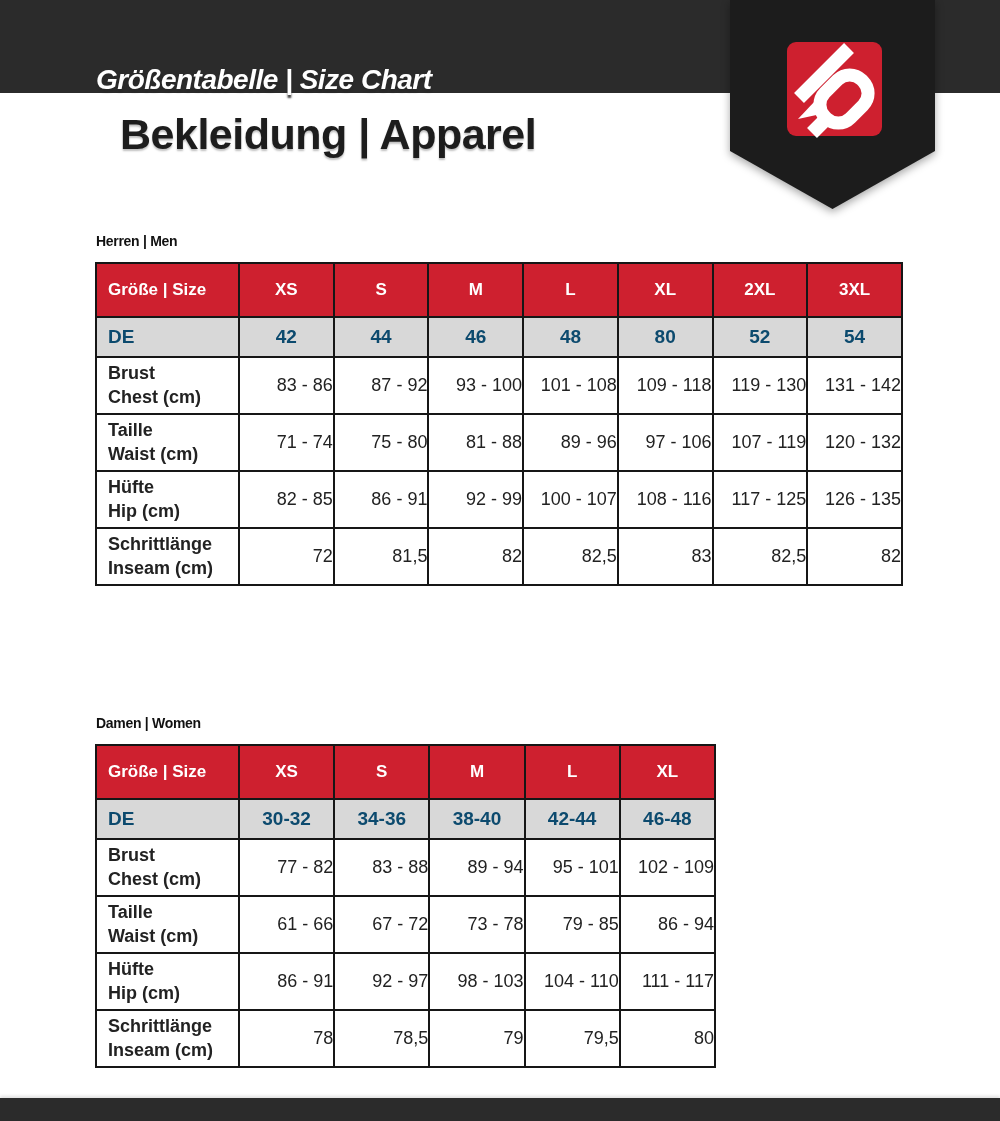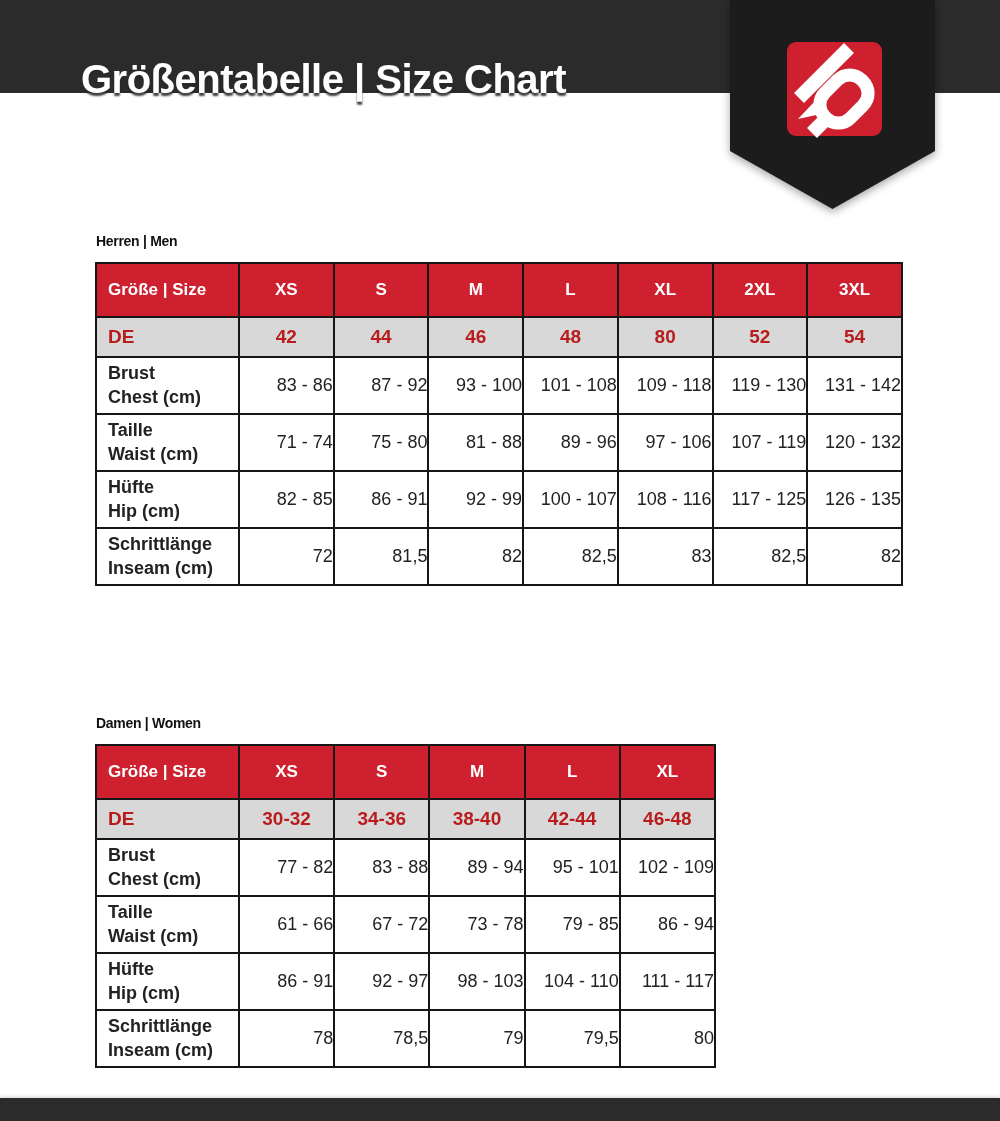--- a/index.html
+++ b/index.html
@@ -1,22 +1,22 @@
 <!DOCTYPE html>
 <html><head>
 <meta charset="utf-8">
 <style>
   html,body{margin:0;padding:0;background:#ffffff;}
   #page{position:relative;width:1000px;height:1121px;background:#ffffff;overflow:hidden;
         font-family:"Liberation Sans",sans-serif;}
   
   .topbar{position:absolute;left:0;top:0;width:1000px;height:93px;background:#2B2B2B;}
-  .main-title{position:absolute;left:81px;top:59px;font-size:40px;line-height:41px;font-weight:700;
+  .main-title{position:absolute;left:96px;top:59px;font-size:28px;line-height:41px;font-weight:700;
         color:#ffffff;letter-spacing:-0.5px;white-space:nowrap;
-        text-shadow:0 3px 2px rgba(40,40,40,0.9);}
+        text-shadow:0 3px 2px rgba(40,40,40,0.9);font-style:italic;}
   .subtitle{position:absolute;left:120px;top:112px;font-size:43px;line-height:44px;font-weight:700;
         color:#1d1d1d;letter-spacing:-0.5px;white-space:nowrap;
         text-shadow:0 2px 2px rgba(0,0,0,0.25);}
   
   .pennant{position:absolute;left:720px;top:0;filter:drop-shadow(0 3px 4px rgba(0,0,0,0.35));}
   
   .footer{position:absolute;left:0;top:1098px;width:1000px;height:23px;background:#2B2B2B;
         box-shadow:0 -2px 3px rgba(0,0,0,0.12);}
   
   .section-title{position:absolute;font-size:14px;line-height:25px;font-weight:700;color:#111;
@@ -24,33 +24,34 @@
   .men-title{left:96px;top:229px;}
   .women-title{left:96px;top:711px;}
   
   table.tbl{position:absolute;border-collapse:collapse;table-layout:fixed;background:#fff;}
   .men-tbl{left:95px;top:262px;width:808px;}
   .women-tbl{left:95px;top:744px;width:621px;}
   table.tbl td{border:2px solid #161616;overflow:hidden;padding:0;}
   tr.hdr{height:54px;}
   tr.hdr td{background:#CE202F;color:#ffffff;font-weight:700;font-size:17px;text-align:center;}
   tr.de{height:40px;}
-  tr.de td{background:#D8D8D8;color:#b91c1c;font-weight:700;font-size:19px;text-align:center;}
+  tr.de td{background:#D8D8D8;color:#0c4a6e;font-weight:700;font-size:19px;text-align:center;}
   tr.datarow{height:57px;}
   tr.datarow td{background:#ffffff;color:#222;font-size:18px;text-align:right;}
   td.lbl{text-align:left !important;padding-left:11px !important;font-weight:700;font-size:17px;
         color:#111;line-height:1.28;}
 </style>
 </head>
 <body>
 
 <div id="page">
 
   <div class="topbar"></div>
   <div class="main-title">Größentabelle | Size Chart</div>
+  <div class="subtitle">Bekleidung | Apparel</div>
 
   <svg class="pennant" width="225" height="220" viewBox="0 0 225 220">
     <polygon points="10,0 215,0 215,151 112.5,209 10,151" fill="#1C1C1C"></polygon>
     <g>
       <rect x="67" y="42" width="95" height="94" rx="9" fill="#CE202F"></rect>
       <g transform="translate(67,42)">
         <line x1="62" y1="6" x2="12" y2="56" stroke="#fff" stroke-width="14"></line>
         <polygon points="11,77 28,59 34,72" fill="#fff"></polygon>
         <g transform="rotate(-45 57 57)">
           <rect x="31" y="39" width="52" height="36" rx="17" fill="none" stroke="#fff" stroke-width="13"></rect>

